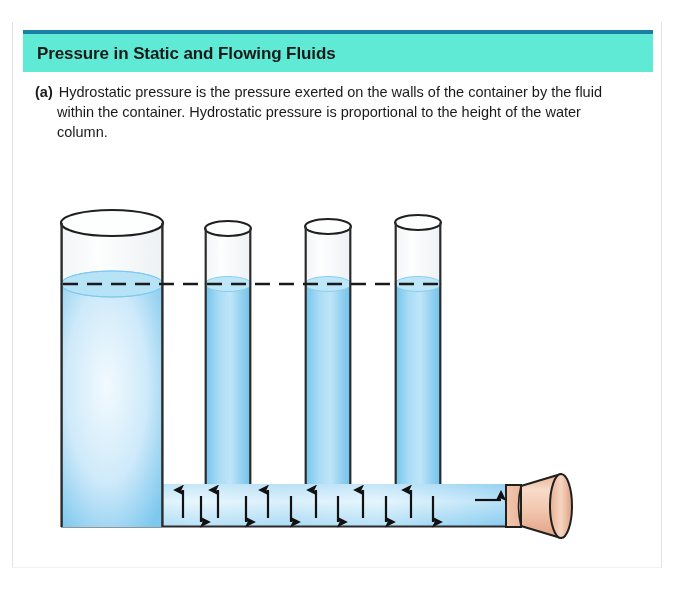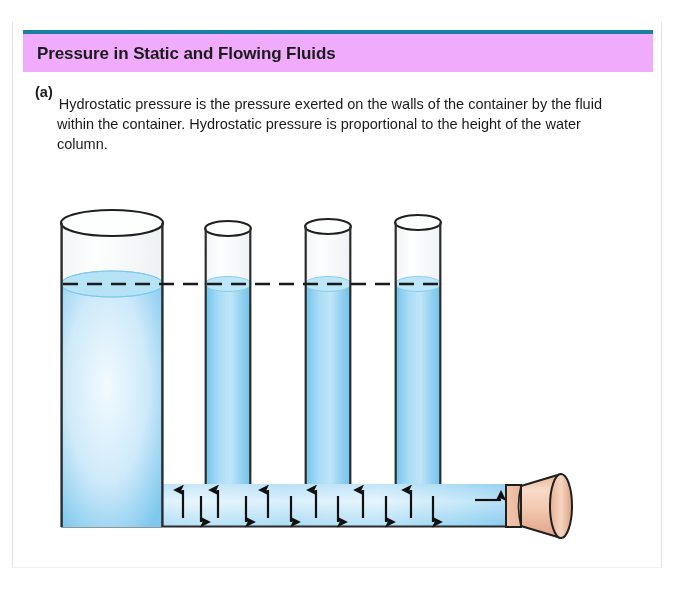--- a/index.html
+++ b/index.html
@@ -27,21 +27,21 @@
     border-bottom: 1px solid #eef2f6;
     box-sizing: border-box;
   }
 
   #title-bar {
     position: absolute;
     left: 10px;
     top: 8px;
     width: 630px;
     height: 42px;
-    background: #f0abfc;
+    background: #5eead4;
     border-top: 4px solid #1b7fa5;
     box-sizing: border-box;
   }
   #title-text {
     position: absolute;
     left: 14px;
     top: 10px;
     font-size: 17px;
     font-weight: bold;
     color: #1a1a1a;
@@ -58,21 +58,20 @@
     line-height: 20px;
   }
   #caption-label {
     font-weight: bold;
     float: left;
     margin-right: 6px;
   }
   #caption-body {
     display: block;
     margin-left: 22px;
-    margin-top: 12px;
   }
 
   #diagram {
     position: absolute;
     left: 0;
     top: 0;
     width: 650px;
     height: 546px;
   }
 </style>

